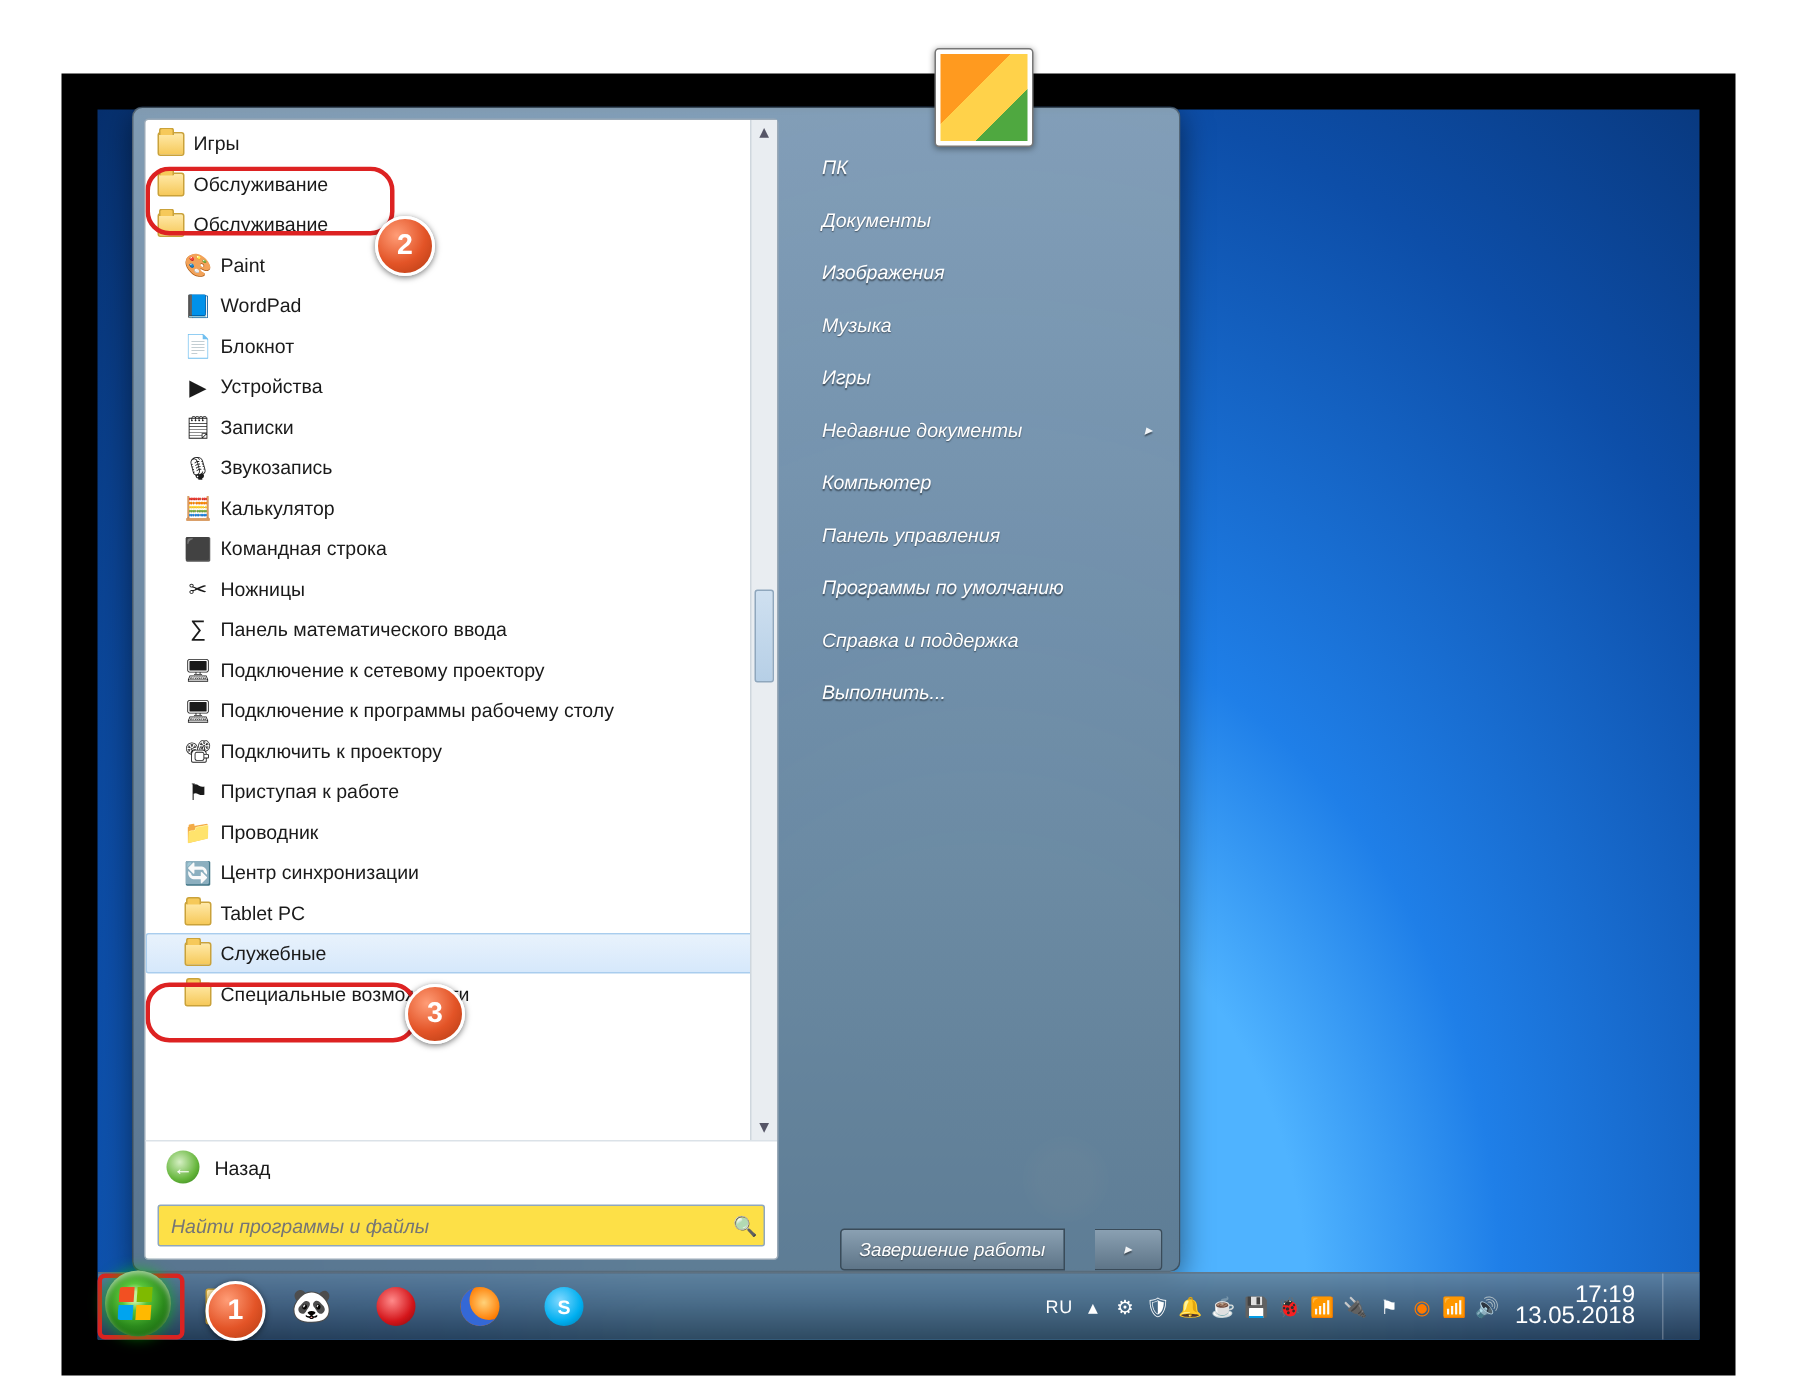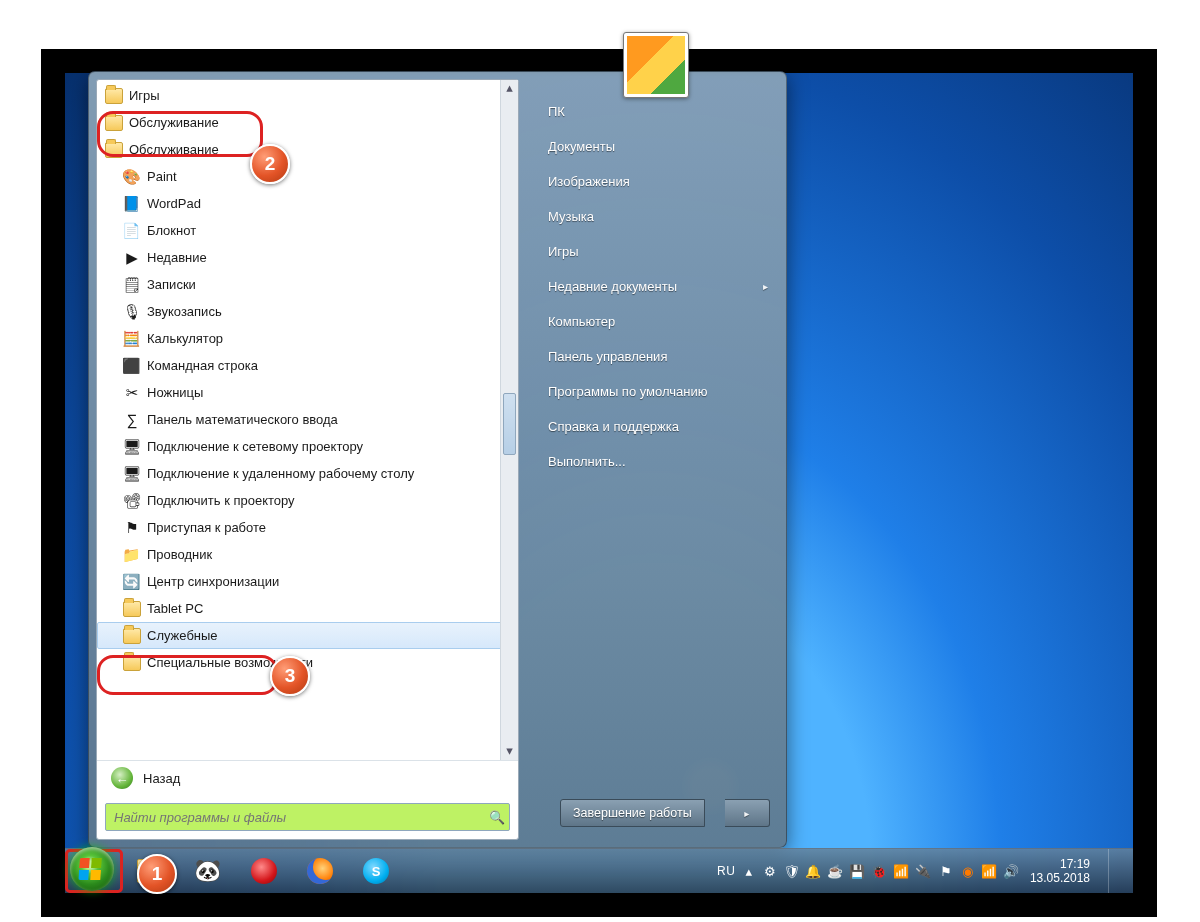--- a/index.html
+++ b/index.html
@@ -24,21 +24,21 @@
   .taskbar-apps { display:flex; gap:2px; margin-left:60px; }
   .taskbar-apps .tb-btn {
     width:54px; height:38px; display:flex; align-items:center; justify-content:center;
     border-radius:3px;
   }
   .tray {
     margin-left:auto; display:flex; align-items:center; gap:10px; padding-right:14px; color:#fff;
   }
   .tray-icons { display:flex; gap:6px; align-items:center; }
   .tray-icons span { width:16px; height:16px; display:inline-flex; align-items:center; justify-content:center; font-size:13px; }
-  .tray-clock { text-align:right; font-size:12px; line-height:14px; }
+  .tray-clock { text-align:right; font-size:16px; line-height:14px; }
   .lang { font-size:12px; letter-spacing:.5px; }
   .show-desktop { width:10px; height:44px; border-left:1px solid rgba(255,255,255,.25); margin-left:8px; }
 
   
   .start-hl {
     position:absolute; left:23px; bottom:23px; width:58px; height:44px;
     border:3px solid #d22; border-radius:5px; box-sizing:border-box;
   }
   .start-orb {
     position:absolute; left:28px; bottom:25px; width:44px; height:44px; border-radius:50%;
@@ -65,21 +65,21 @@
     border-radius:7px;
     box-shadow: 0 5px 20px rgba(0,0,0,.5);
     display:flex;
     backdrop-filter: blur(2px);
     justify-content: space-between;
   }
   .sm-left {
     width:421px; background:#fff; margin:7px; border:1px solid #9aa9b7; border-radius:3px;
     display:flex; flex-direction:column;
   }
-  .sm-right { flex:1; padding:22px 10px 20px 14px; color:#fff; display:flex; flex-direction:column; gap:2px; position:relative; }
+  .sm-right { flex:1; padding:22px 10px 0 14px; color:#fff; display:flex; flex-direction:column; gap:2px; position:relative;font-style:italic; }
   .sm-right .avatar {
     position:absolute; top:-40px; left:50%; transform:translateX(-50%);
     width:58px; height:58px; border:1px solid #777; background:#fff; padding:3px; border-radius:3px;
     box-shadow:0 1px 4px rgba(0,0,0,.4);
   }
   .avatar-inner{ width:100%; height:100%; background:linear-gradient(135deg,#ff9a1f 0 40%,#ffd24a 40% 70%,#4fa840 70% 100%); }
 
   
   .prog-list { flex:1; overflow:hidden; position:relative; }
   .prog-items { padding:2px 0; }
@@ -92,21 +92,21 @@
     background:linear-gradient(to bottom,#e8f2fc,#d6e8fb);
     border:1px solid #a9cdee; padding-left:25px; height:25px; border-radius:2px;
   }
   .prog-items .item.top:hover, .prog-items .item.top { padding-left:8px; }
   .prog-items .item .ic { width:18px; height:18px; display:inline-flex; align-items:center; justify-content:center; font-size:15px; }
   .folder-ic { width:18px; height:14px; background:linear-gradient(#ffe9a8,#f6c95a); border:1px solid #caa23a; border-radius:2px; position:relative;}
   .folder-ic::before{content:"";position:absolute;left:0;top:-4px;width:8px;height:4px;background:#f6c95a;border:1px solid #caa23a;border-bottom:none;border-radius:2px 2px 0 0;}
   .back-row { border-top:1px solid #dbe2e8; height:34px; display:flex; align-items:center; gap:10px; padding-left:14px; color:#1a1a1a;}
   .back-arrow { width:22px;height:22px;border-radius:50%; background:radial-gradient(circle at 40% 35%, #d5efc3, #66b63c 60%, #2c7a15); display:flex;align-items:center;justify-content:center;color:#fff;font-weight:bold;}
   .search-row { padding:8px; }
-  .search-box { display:flex; align-items:center; border:1px solid #8fa7bd; background:#bef264; height:26px; border-radius:2px; }
+  .search-box { display:flex; align-items:center; border:1px solid #8fa7bd; background:#fde047; height:26px; border-radius:2px; }
   .search-box input { flex:1; border:none; outline:none; padding:0 8px; font-style:italic; color:#666; font-size:13px; background:transparent;}
   .search-box .mag { width:24px;text-align:center;color:#5b7fa6; }
 
   
   .sm-scroll { position:absolute; right:0; top:0; bottom:0; width:17px; background:#e9edf1; border-left:1px solid #cfd7de;}
   .sm-scroll .thumb{position:absolute; left:2px; right:2px; top:46%; height:60px; background:linear-gradient(#cfe0f0,#b6cfe6); border:1px solid #8fa7bd; border-radius:2px;}
   .sm-scroll .arr{position:absolute;left:0;right:0;height:17px;text-align:center;color:#556;}
   .sm-scroll .arr.up{top:0;} .sm-scroll .arr.dn{bottom:0;}
 
   
@@ -173,21 +173,21 @@
               <div class="item indent">
        <span class="ic">📘</span>
        <span>WordPad</span>
      </div>
               <div class="item indent">
        <span class="ic">📄</span>
        <span>Блокнот</span>
      </div>
               <div class="item indent">
        <span class="ic">▶</span>
-       <span>Недавние</span>
+       <span>Устройства</span>
      </div>
               <div class="item indent">
        <span class="ic">🗒</span>
        <span>Записки</span>
      </div>
               <div class="item indent">
        <span class="ic">🎙</span>
        <span>Звукозапись</span>
      </div>
               <div class="item indent">
@@ -205,21 +205,21 @@
               <div class="item indent">
        <span class="ic">∑</span>
        <span>Панель математического ввода</span>
      </div>
               <div class="item indent">
        <span class="ic">🖥</span>
        <span>Подключение к сетевому проектору</span>
      </div>
               <div class="item indent">
        <span class="ic">🖥</span>
-       <span>Подключение к удаленному рабочему столу</span>
+       <span>Подключение к программы рабочему столу</span>
      </div>
               <div class="item indent">
        <span class="ic">📽</span>
        <span>Подключить к проектору</span>
      </div>
               <div class="item indent">
        <span class="ic">⚑</span>
        <span>Приступая к работе</span>
      </div>
               <div class="item indent">

